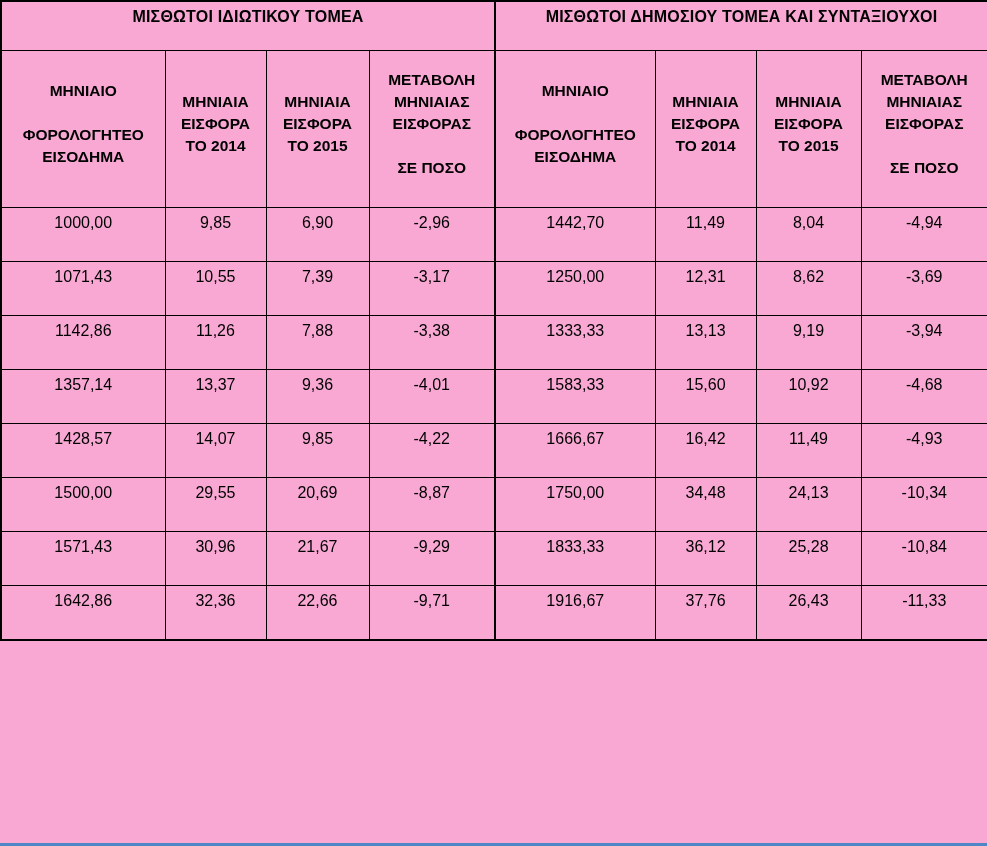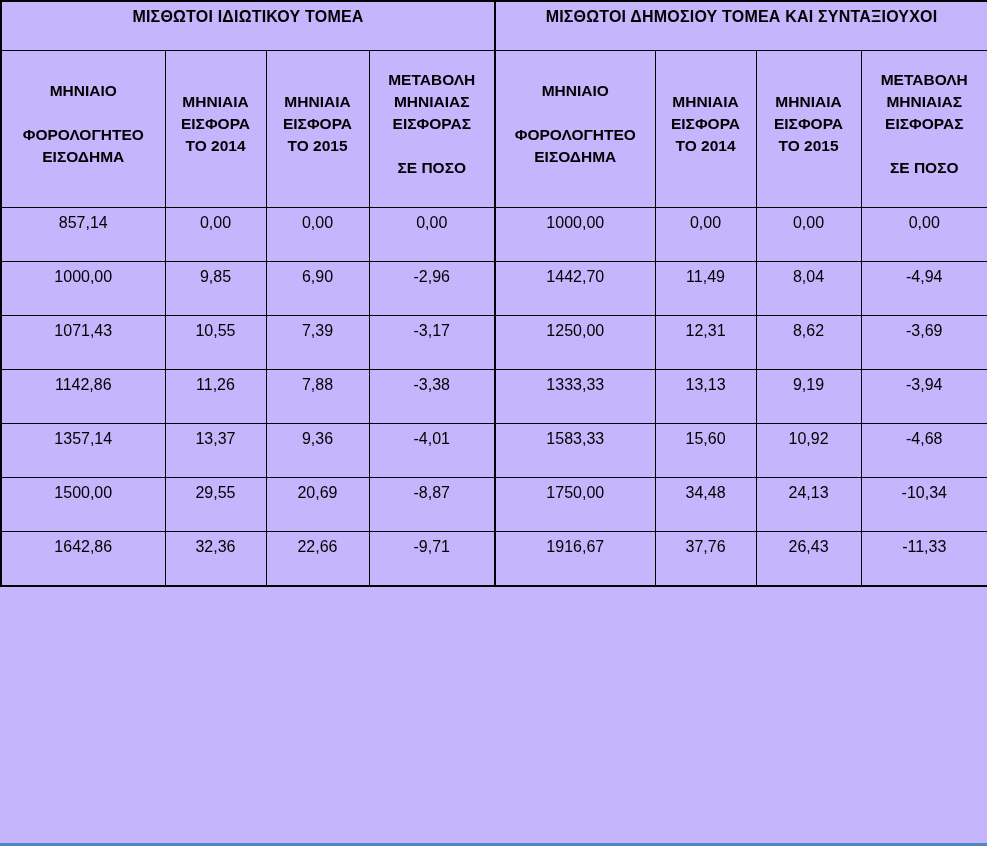--- a/index.html
+++ b/index.html
@@ -5,21 +5,21 @@
   html, body {
     margin: 0;
     padding: 0;
     background: #ffffff;
   }
   .page {
     position: relative;
     width: 987px;
     height: 846px;
     overflow: hidden;
-    background: #c4b5fd;
+    background: #f9a8d4;
     font-family: "Liberation Sans", sans-serif;
     color: #000000;
   }
   table.contrib-table {
     border-collapse: collapse;
     table-layout: fixed;
     width: 987px;
     border: 2px solid #000000;
   }
   th, td {
@@ -118,30 +118,20 @@
 ΤΟ 2015</th>
         <th>ΜΕΤΑΒΟΛΗ
 ΜΗΝΙΑΙΑΣ
 ΕΙΣΦΟΡΑΣ
 
 ΣΕ ΠΟΣΟ</th>
       </tr>
     </thead>
     <tbody>
         <tr>
-          <td>857,14</td>
-          <td>0,00</td>
-          <td>0,00</td>
-          <td>0,00</td>
-          <td>1000,00</td>
-          <td>0,00</td>
-          <td>0,00</td>
-          <td>0,00</td>
-        </tr>
-        <tr>
           <td>1000,00</td>
           <td>9,85</td>
           <td>6,90</td>
           <td>-2,96</td>
           <td>1442,70</td>
           <td>11,49</td>
           <td>8,04</td>
           <td>-4,94</td>
         </tr>
         <tr>
@@ -168,30 +158,50 @@
           <td>1357,14</td>
           <td>13,37</td>
           <td>9,36</td>
           <td>-4,01</td>
           <td>1583,33</td>
           <td>15,60</td>
           <td>10,92</td>
           <td>-4,68</td>
         </tr>
         <tr>
+          <td>1428,57</td>
+          <td>14,07</td>
+          <td>9,85</td>
+          <td>-4,22</td>
+          <td>1666,67</td>
+          <td>16,42</td>
+          <td>11,49</td>
+          <td>-4,93</td>
+        </tr>
+        <tr>
           <td>1500,00</td>
           <td>29,55</td>
           <td>20,69</td>
           <td>-8,87</td>
           <td>1750,00</td>
           <td>34,48</td>
           <td>24,13</td>
           <td>-10,34</td>
         </tr>
         <tr>
+          <td>1571,43</td>
+          <td>30,96</td>
+          <td>21,67</td>
+          <td>-9,29</td>
+          <td>1833,33</td>
+          <td>36,12</td>
+          <td>25,28</td>
+          <td>-10,84</td>
+        </tr>
+        <tr>
           <td>1642,86</td>
           <td>32,36</td>
           <td>22,66</td>
           <td>-9,71</td>
           <td>1916,67</td>
           <td>37,76</td>
           <td>26,43</td>
           <td>-11,33</td>
         </tr>
       </tbody>

